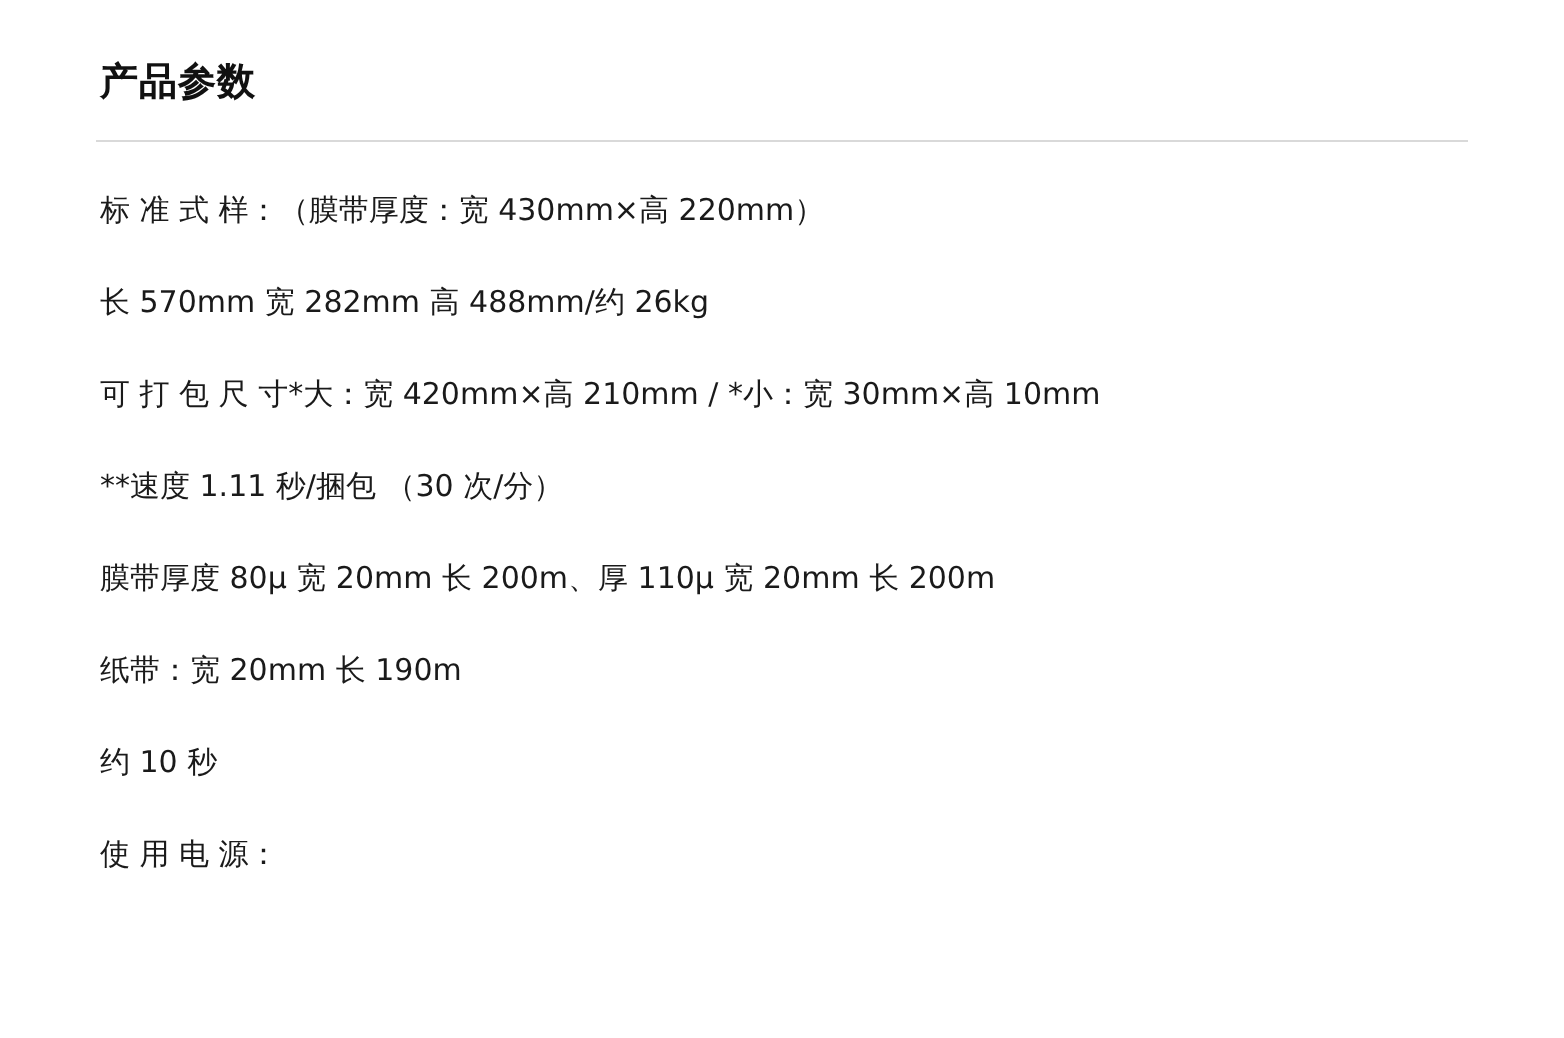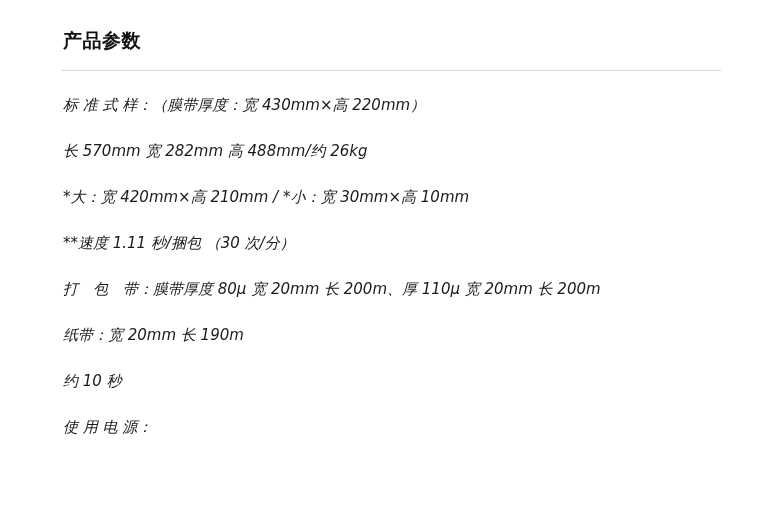--- a/index.html
+++ b/index.html
@@ -12,21 +12,21 @@
     background: #ffffff;
     font-family: "DejaVu Sans", "Liberation Sans", sans-serif;
     color: #111111;
     overflow: hidden;
   }
   .page {
     position: relative;
     width: 782px;
     height: 519px;
     box-sizing: border-box;
-    padding: 0 61px;
+    padding: 0 48px;
   }
   .title {
     font-size: 19px;
     font-weight: bold;
     color: #111111;
     letter-spacing: 0.5px;
     padding-top: 28px;
     padding-left: 2px;
     margin: 0 0 16px 0;
   }
@@ -41,21 +41,20 @@
     padding: 0 0 0 2px;
   }
   .spec-row {
     display: flex;
     align-items: flex-start;
     font-size: 15px;
     line-height: 20px;
     color: #1a1a1a;
     margin-bottom: 26px;
     white-space: nowrap;
-    font-style: italic;
   }
   .spec-label {
     flex: 0 0 auto;
     letter-spacing: 0px;
   }
   .spec-value {
     flex: 1 1 auto;
     letter-spacing: 0px;
   }
 </style>
@@ -72,29 +71,29 @@
     <li class="spec-row">
       <span class="spec-label">标 准 式 样：</span>
       <span class="spec-value">（膜带厚度：宽 430mm×高 220mm）</span>
     </li>
 
     <li class="spec-row">
       <span class="spec-value">长 570mm  宽 282mm  高 488mm/约 26kg</span>
     </li>
 
     <li class="spec-row">
+      <span class="spec-label">可 打 包 尺 寸</span>
       <span class="spec-value">*大：宽 420mm×高 210mm / *小：宽 30mm×高 10mm</span>
     </li>
 
     <li class="spec-row">
       <span class="spec-value">**速度 1.11 秒/捆包 （30 次/分）</span>
     </li>
 
     <li class="spec-row">
-      <span class="spec-label">打　包　带：</span>
       <span class="spec-value">膜带厚度 80μ  宽 20mm  长 200m、厚 110μ  宽 20mm  长 200m</span>
     </li>
 
     <li class="spec-row">
       <span class="spec-label">纸带：</span>
       <span class="spec-value">宽 20mm  长 190m</span>
     </li>
 
     <li class="spec-row">
       <span class="spec-value">约 10 秒</span>

